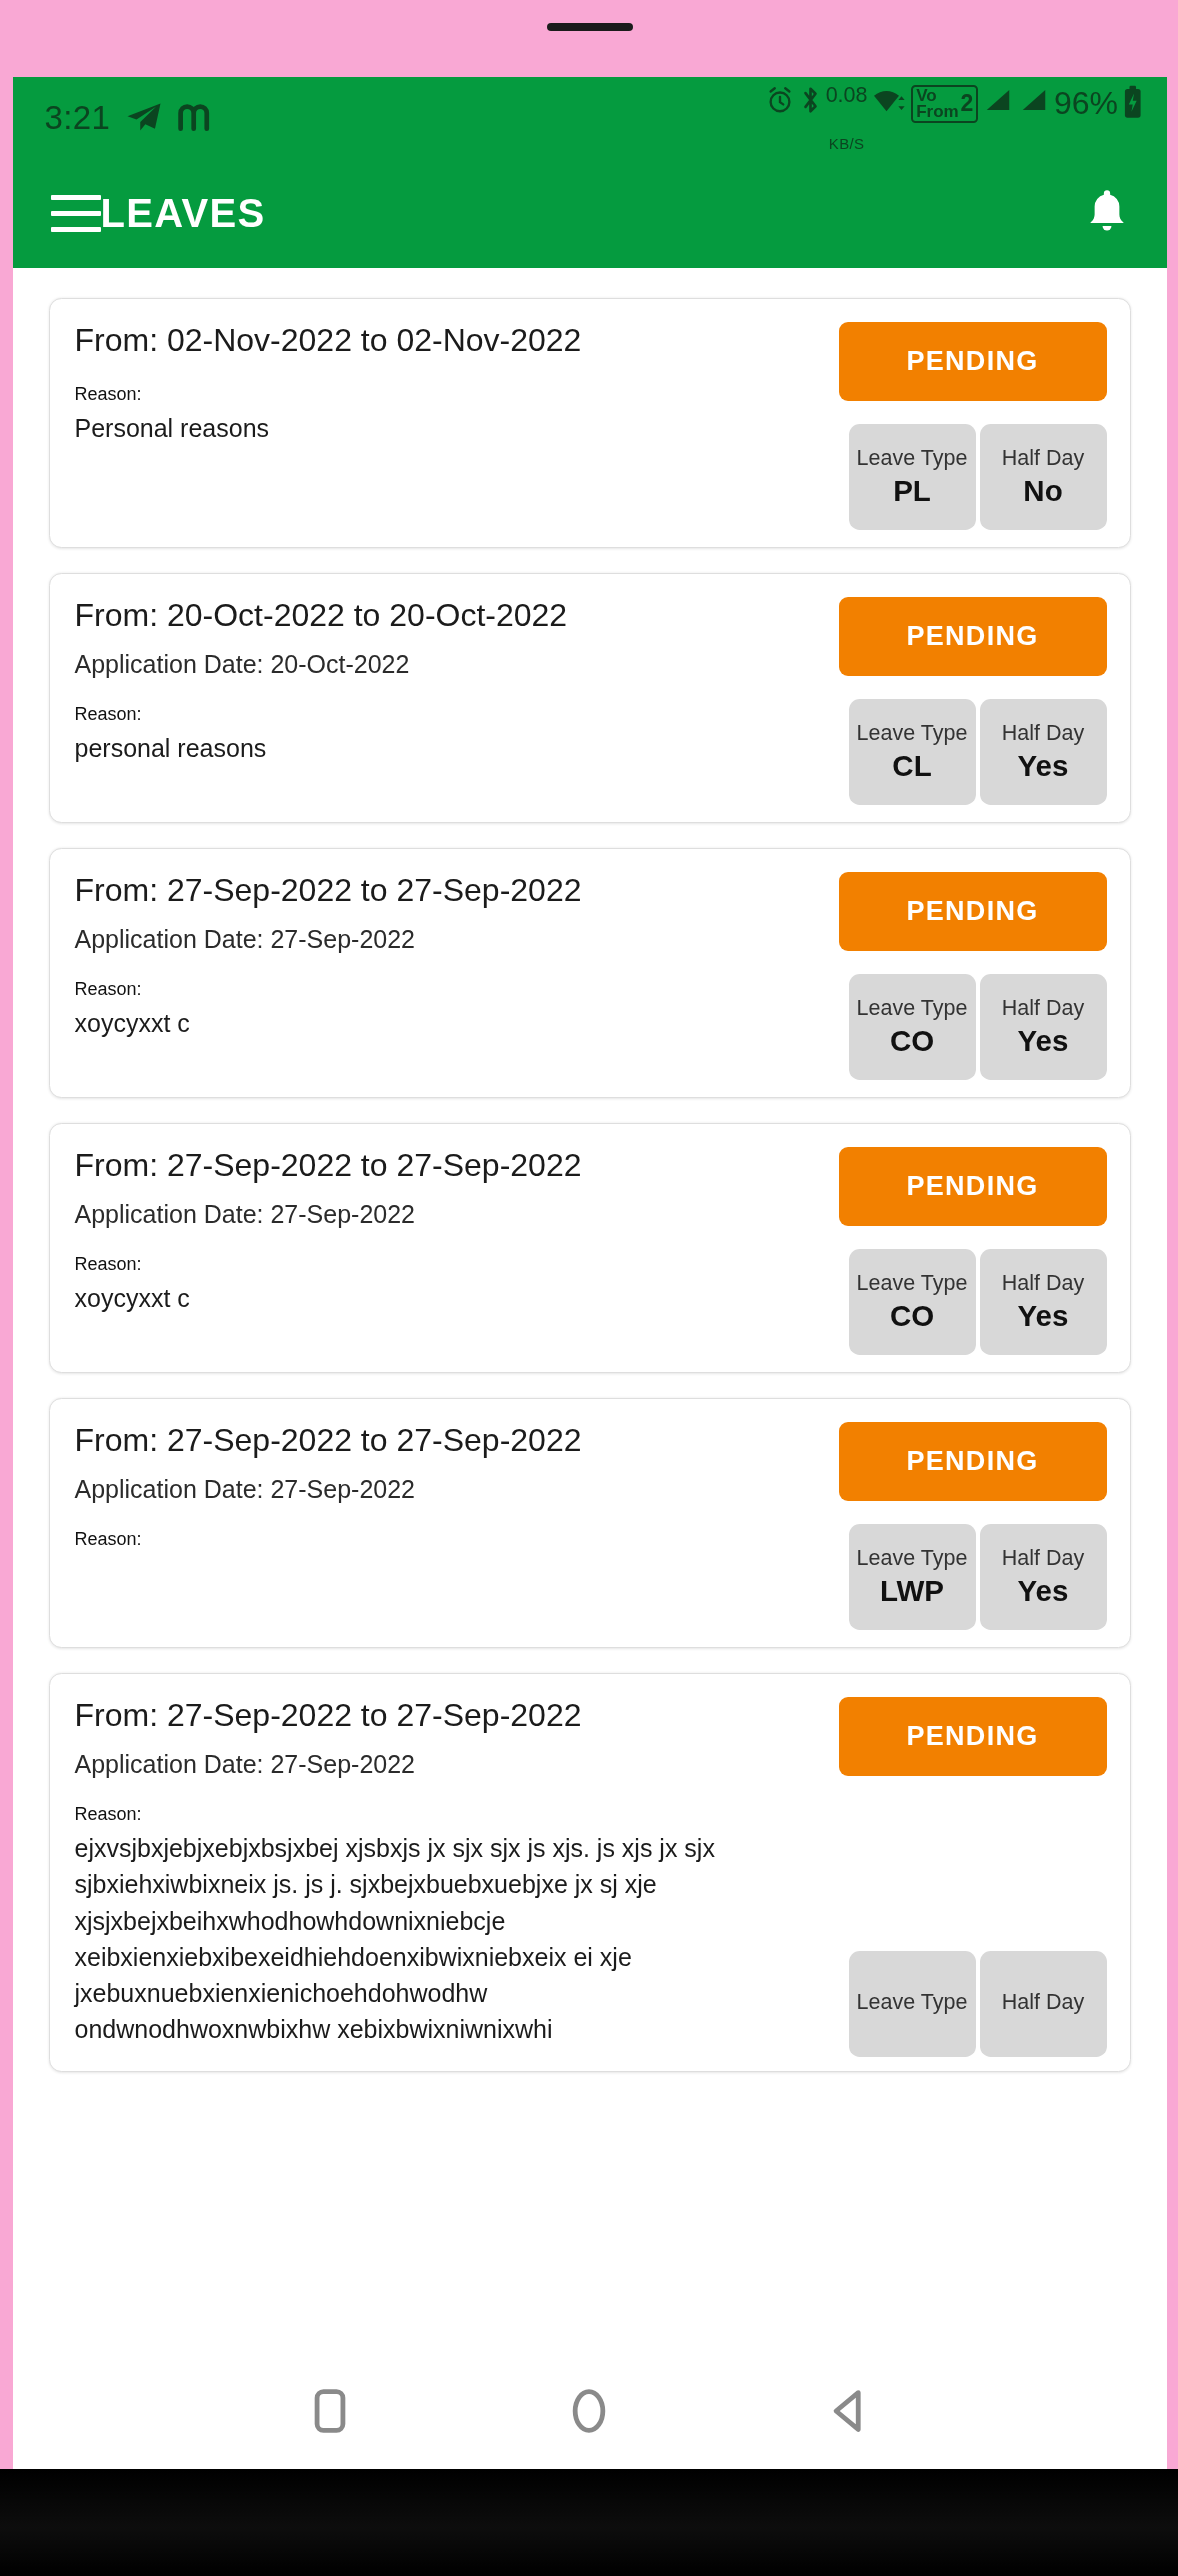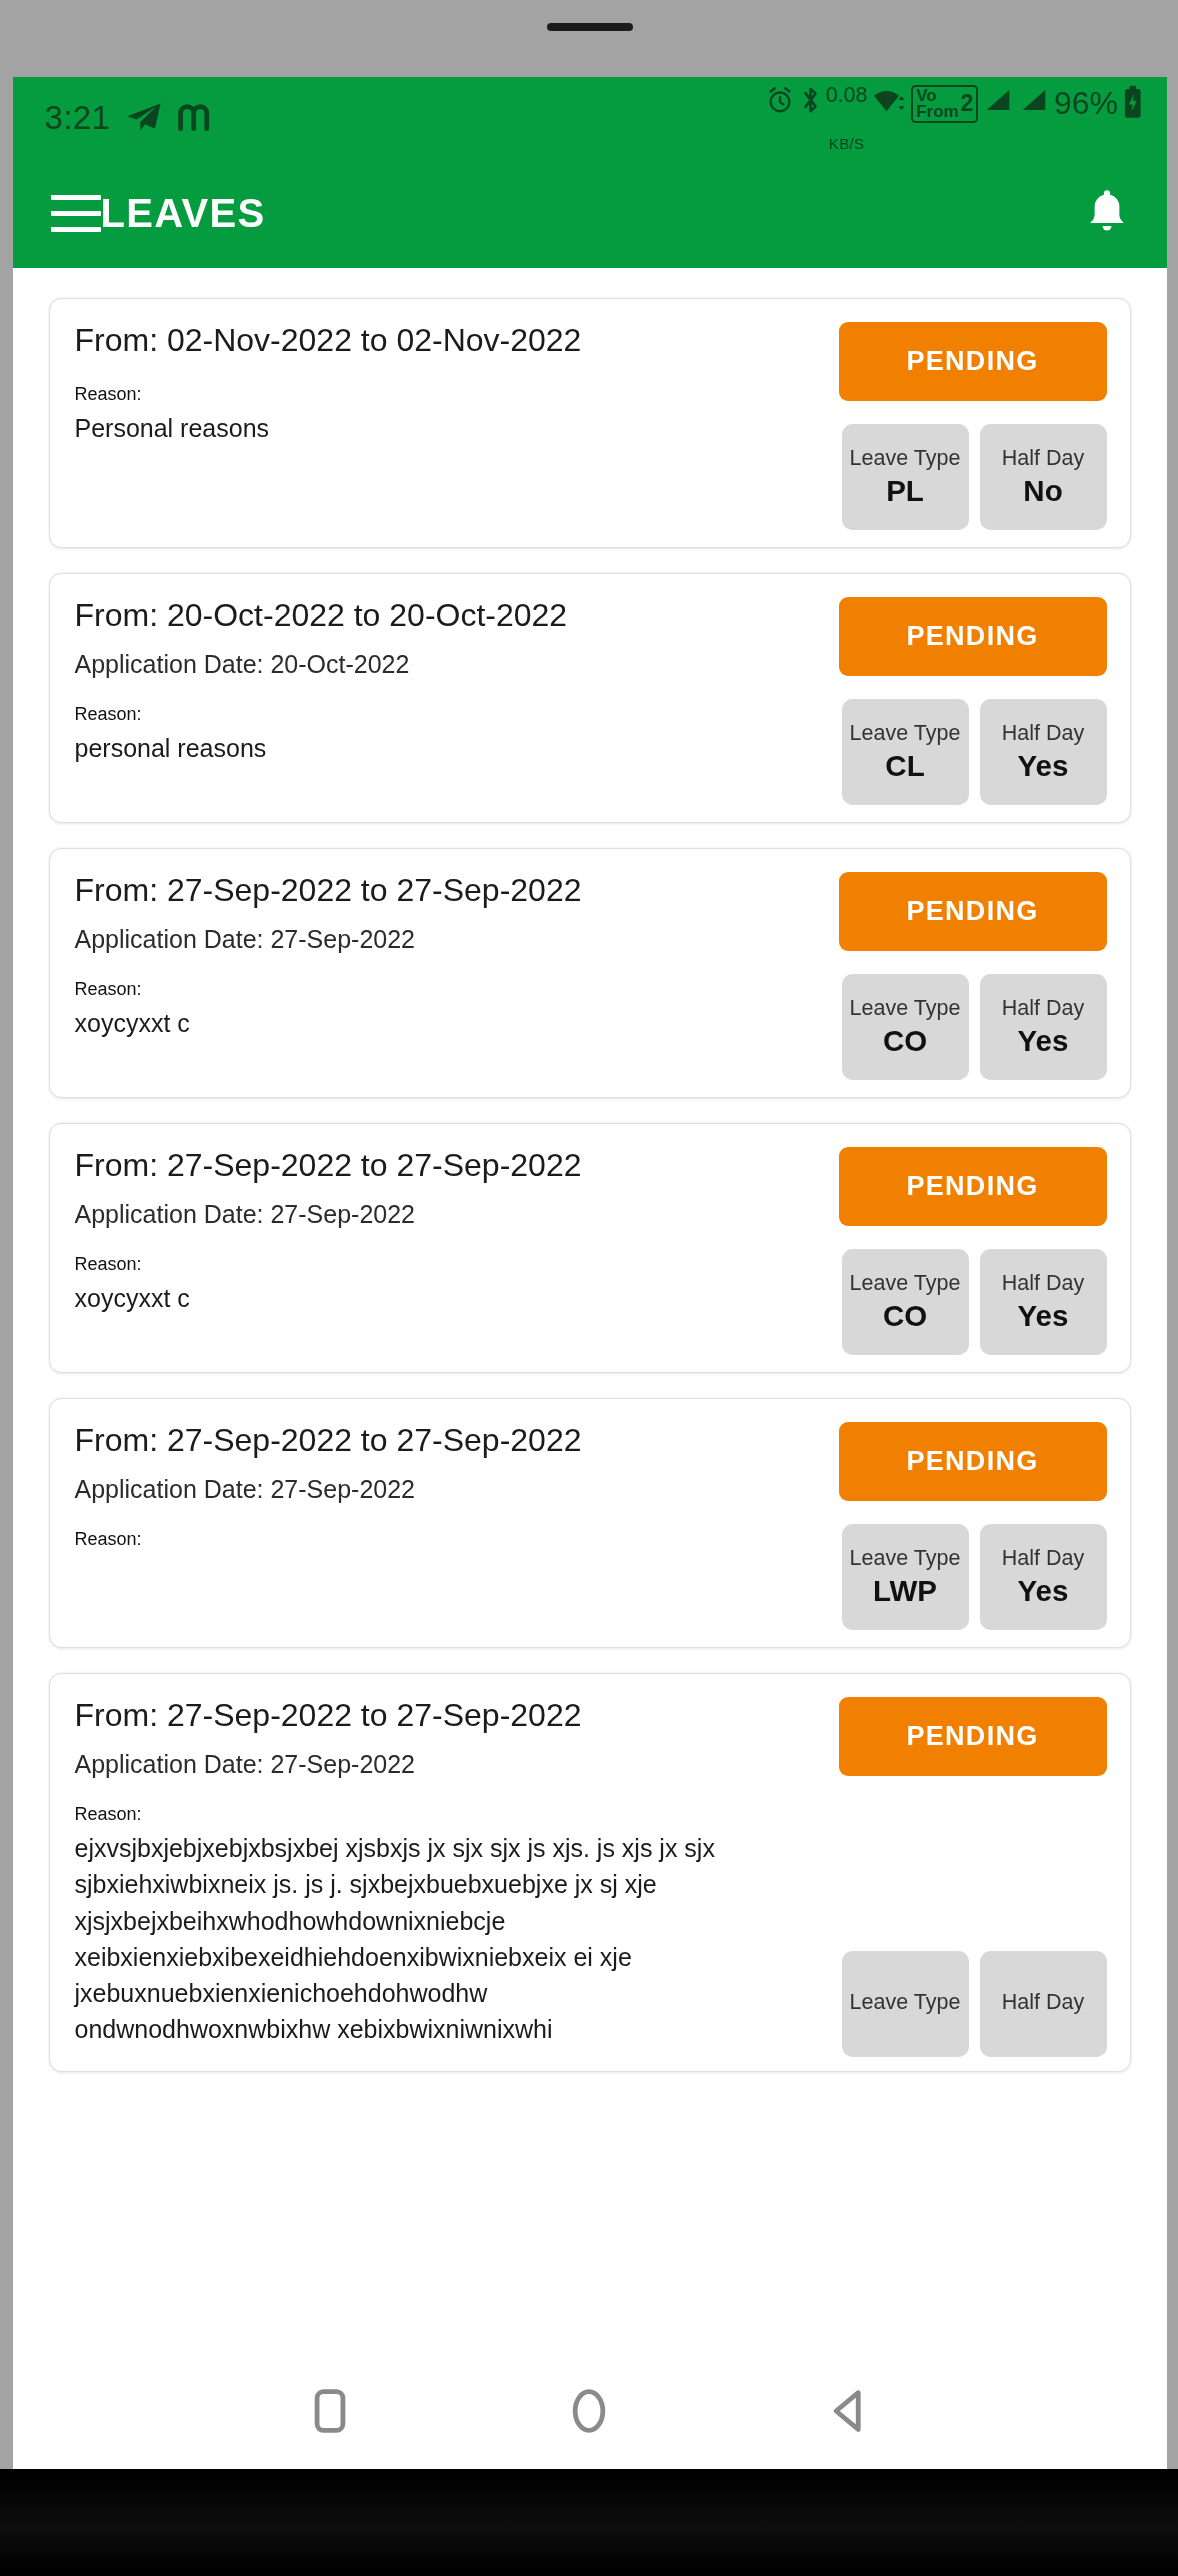--- a/index.html
+++ b/index.html
@@ -5,21 +5,21 @@
   * { box-sizing: border-box; margin: 0; padding: 0; }
   html, body {
     width: 1179px; height: 2576px;
     background: #000;
     font-family: "Liberation Sans", sans-serif;
     overflow: hidden;
   }
   #device {
     position: relative;
     width: 1179px; height: 2576px;
-    background: #a3a3a3;
+    background: #f9a8d4;
   }
   
   .speaker-slit {
     position: absolute; top: 23px; left: 50%;
     transform: translateX(-50%);
     width: 86px; height: 8px;
     border-radius: 5.4px;
     background: #1b1b1b;
   }
   
@@ -119,21 +119,21 @@
     width: 268px; height: 79px;
     background: #f28000;
     border-radius: 9px;
     color: #ffffff;
     font-size: 27px; font-weight: 700;
     letter-spacing: 1.3px;
     display: flex; align-items: center; justify-content: center;
     cursor: pointer;
   }
   .chips {
-    display: flex; gap: 11px; margin-top: 23px;
+    display: flex; gap: 4px; margin-top: 23px;
   }
   .chip {
     width: 127px; height: 106px;
     background: #d8d8d8;
     border-radius: 10.7px;
     display: flex; flex-direction: column;
     align-items: center; justify-content: center;
     gap: 3.6px;
   }
   .chip-label { font-size: 21.5px; color: #333; font-weight: 400; }

